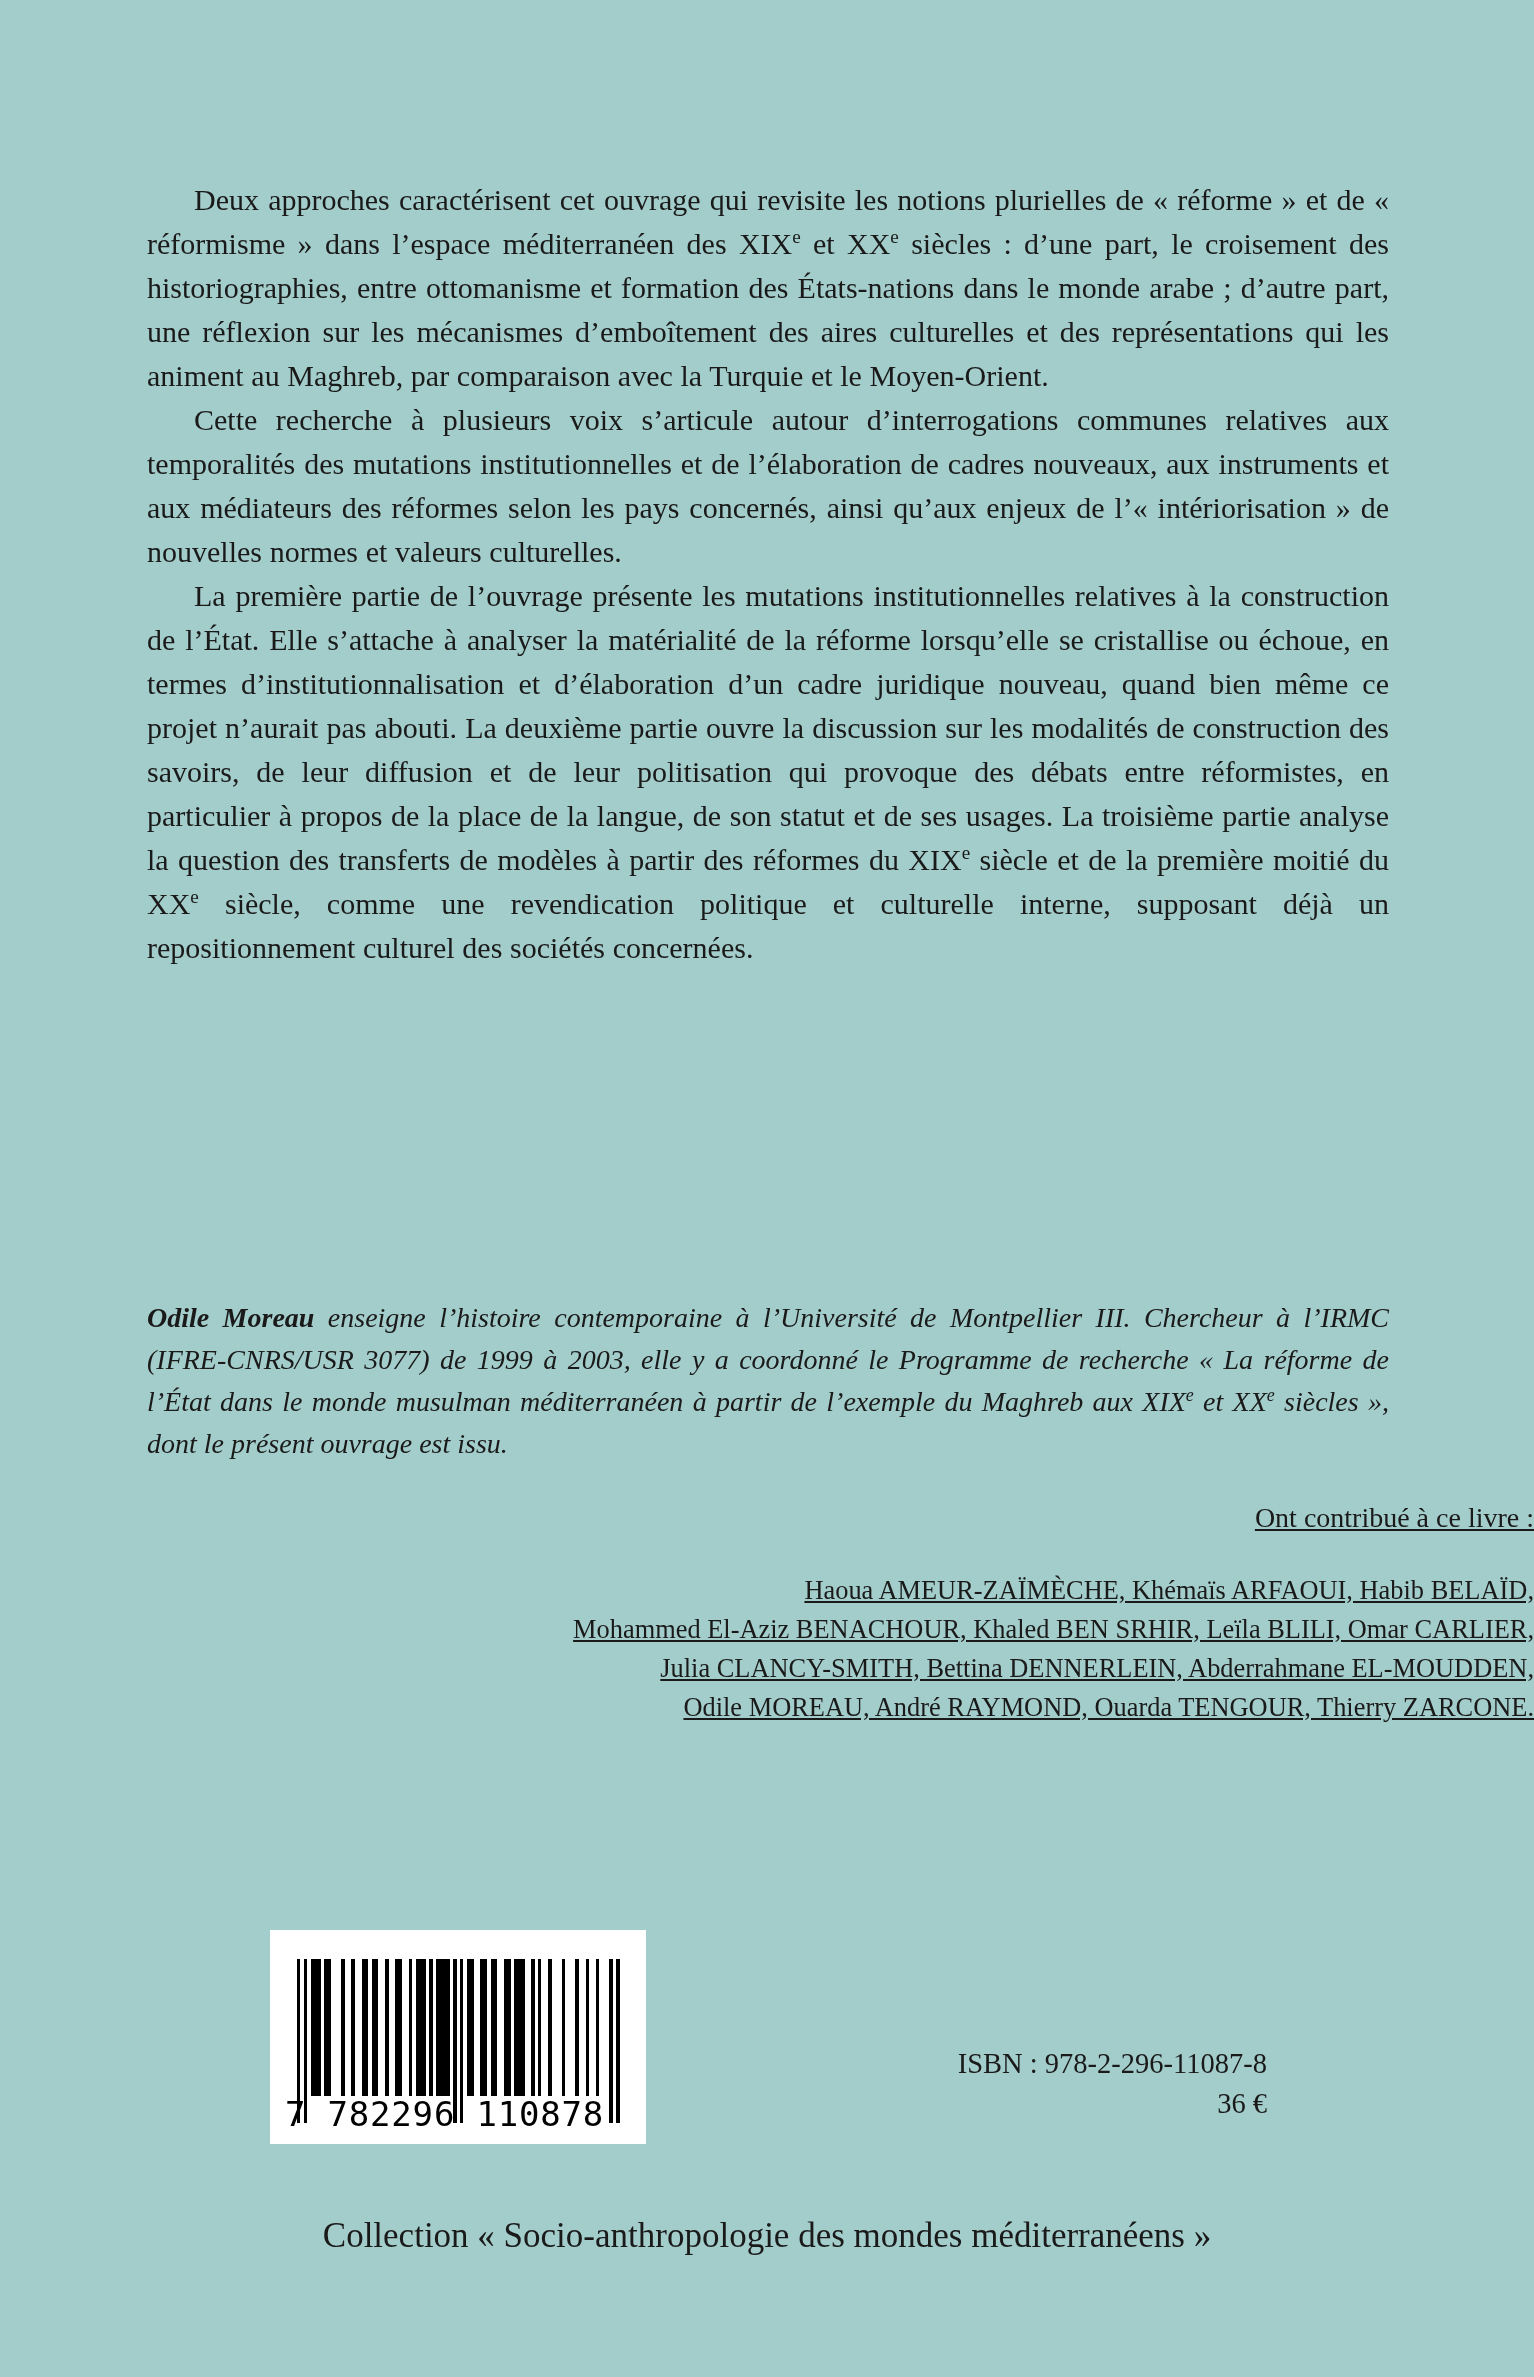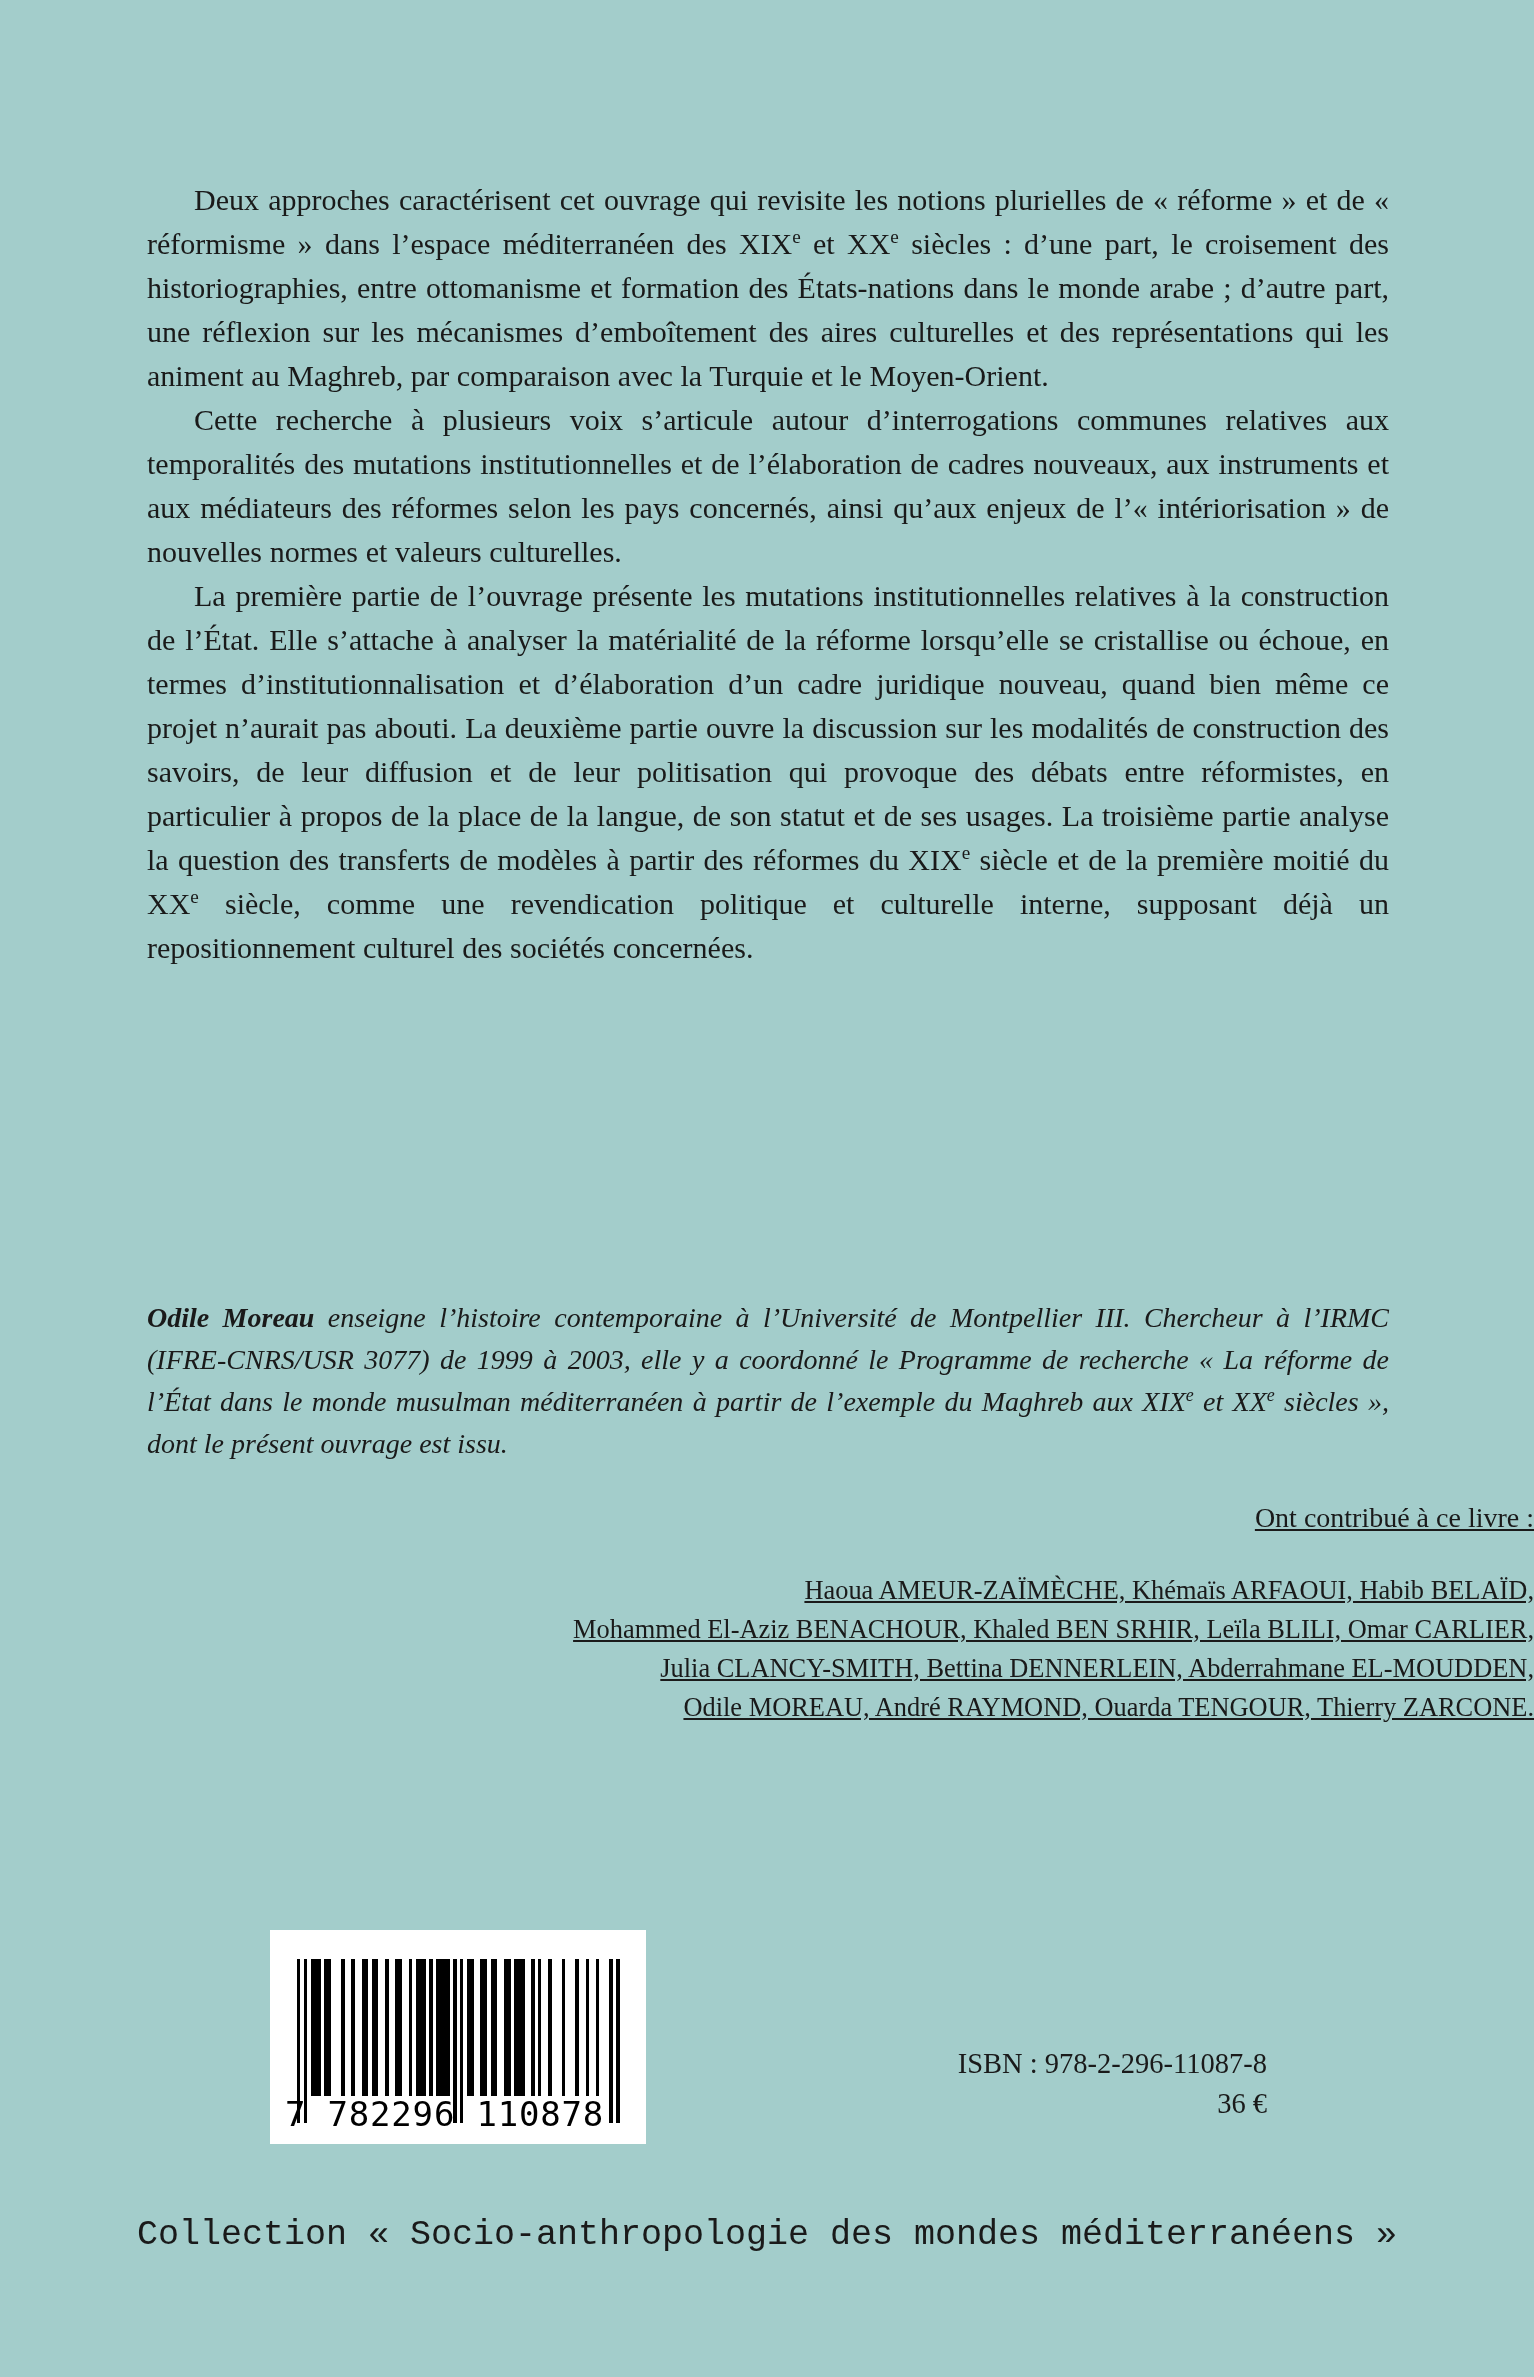--- a/index.html
+++ b/index.html
@@ -148,21 +148,20 @@
 
   
   .collection {
     position: absolute;
     left: 0;
     top: 2211px;
     width: 1534px;
     text-align: center;
     font-size: 35px;
     line-height: 49px;
-    font-family: Liberation Mono, monospace;
   }
 </style>
 </head>
 <body>
 
 <div class="page">
 
   <div class="blurb">
     <p>Deux approches caractérisent cet ouvrage qui revisite les notions plurielles de « réforme » et de « réformisme » dans l’espace méditerranéen des XIX<sup class="ord">e</sup> et XX<sup class="ord">e</sup> siècles : d’une part, le croisement des historiographies, entre ottomanisme et formation des États-nations dans le monde arabe ; d’autre part, une réflexion sur les mécanismes d’emboîtement des aires culturelles et des représentations qui les animent au Maghreb, par comparaison avec la Turquie et le Moyen-Orient.</p>
     <p>Cette recherche à plusieurs voix s’articule autour d’interrogations communes relatives aux temporalités des mutations institutionnelles et de l’élaboration de cadres nouveaux, aux instruments et aux médiateurs des réformes selon les pays concernés, ainsi qu’aux enjeux de l’« intériorisation » de nouvelles normes et valeurs culturelles.</p>

